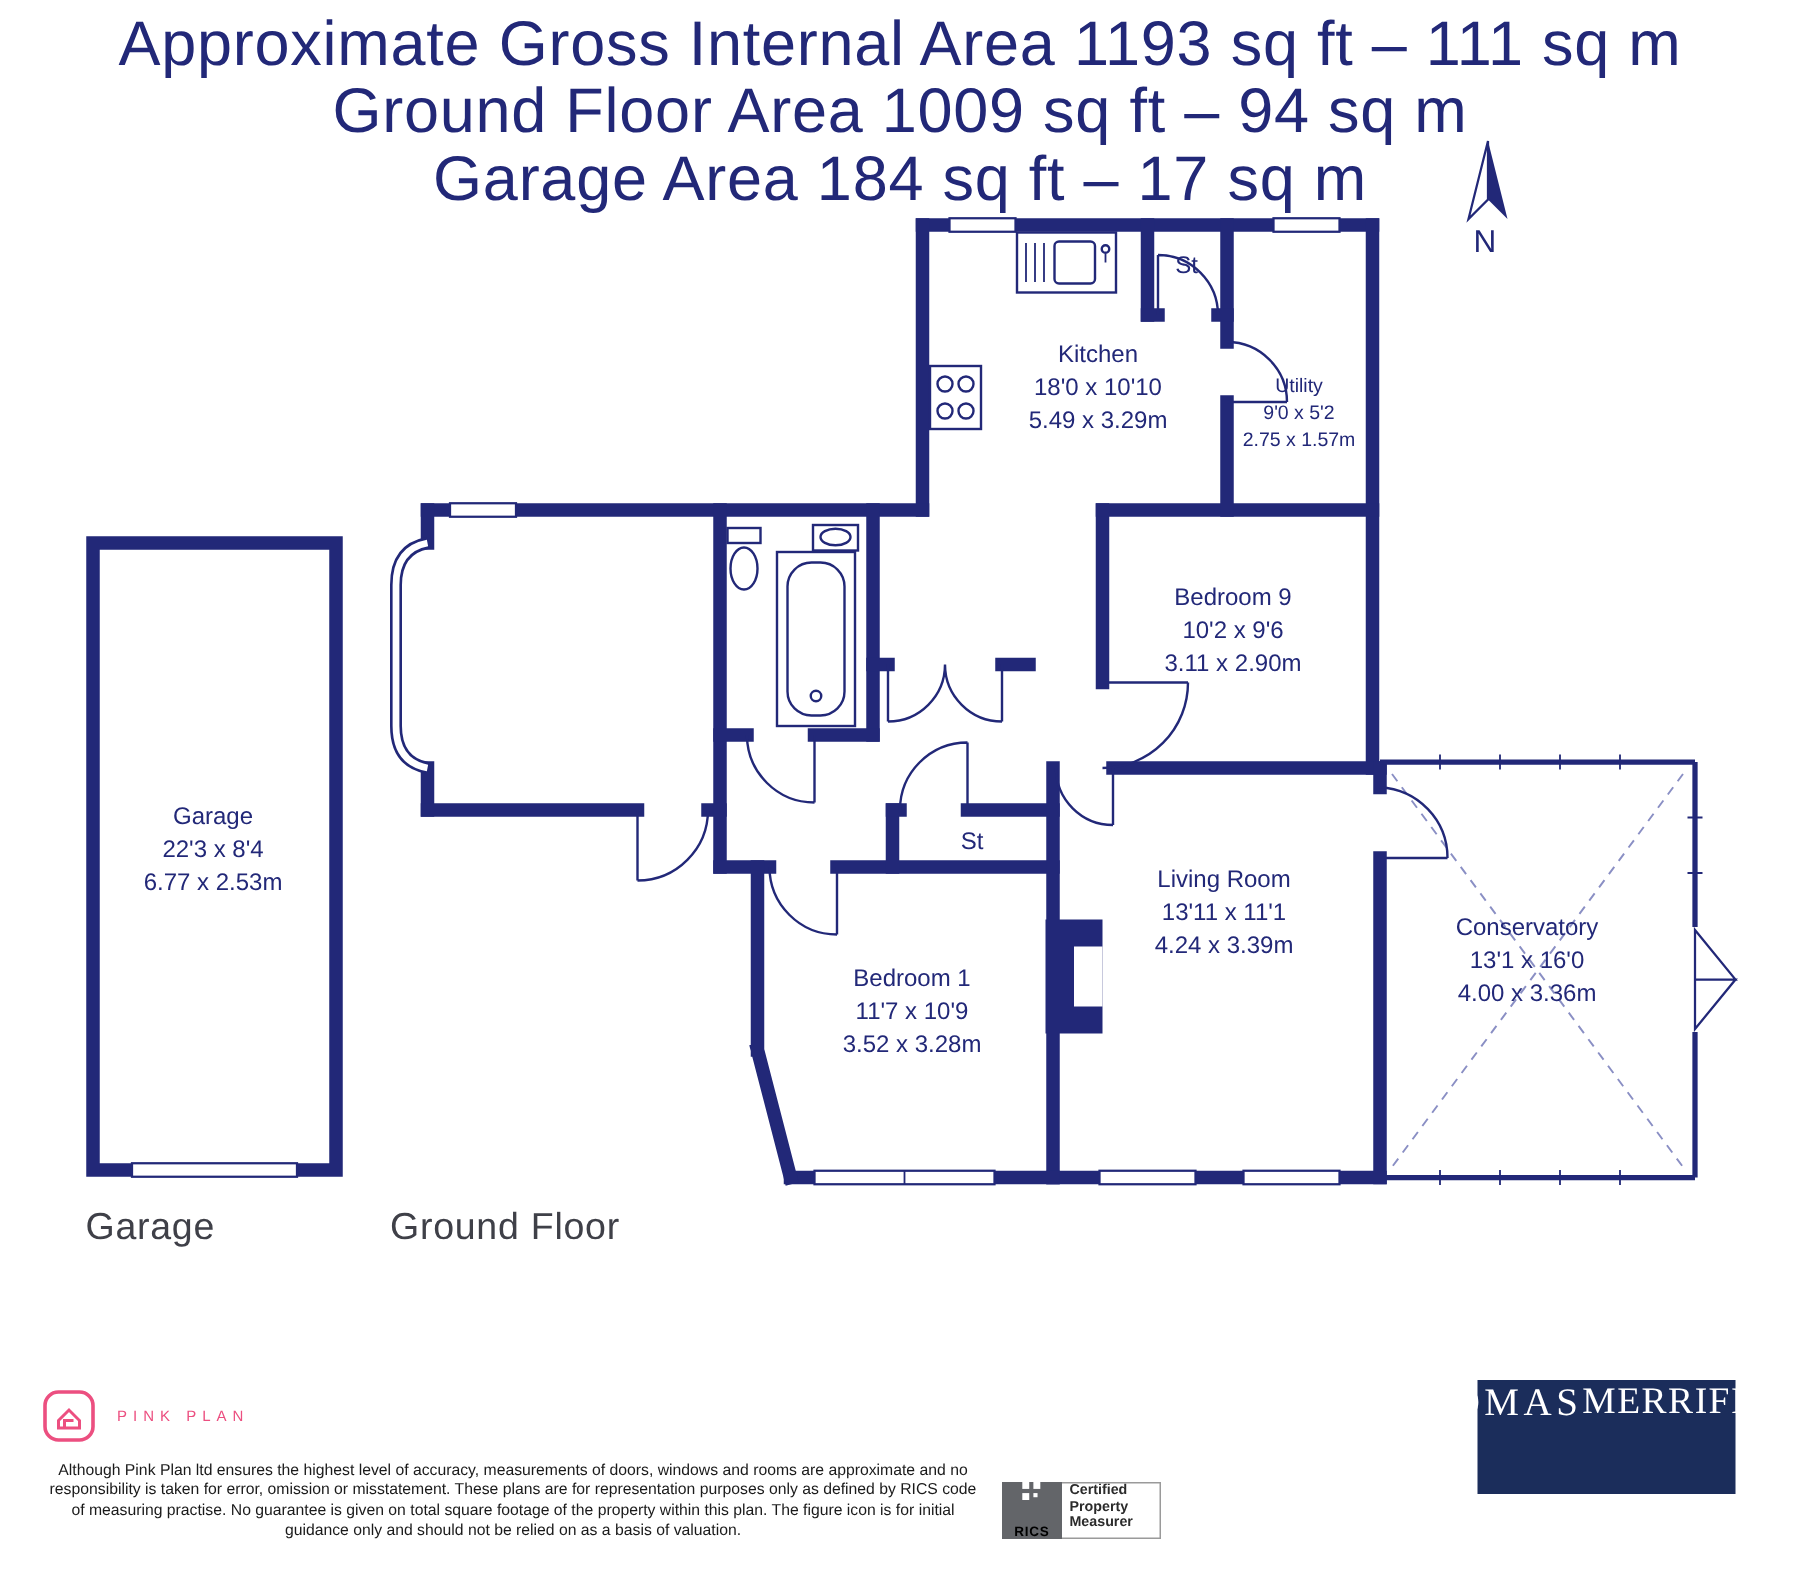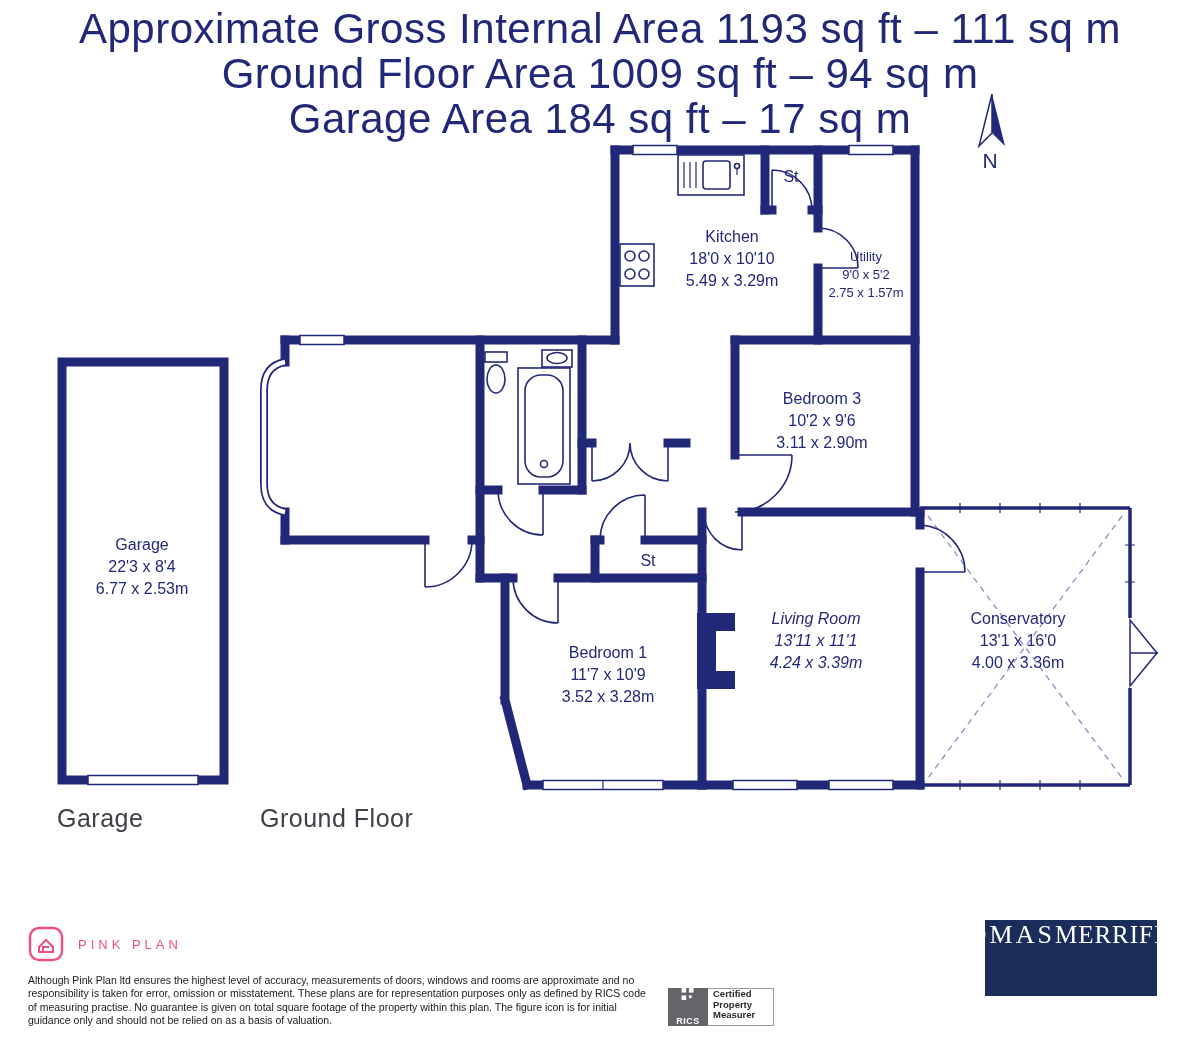--- a/index.html
+++ b/index.html
@@ -33,24 +33,24 @@
   
   .room-label{position:absolute;transform:translateX(-50%);text-align:center;color:var(--wall);
               font-size:16px;line-height:22px;white-space:nowrap;}
   .room-label.small{font-size:13px;line-height:18px;}
 
   
   .floor-label{position:absolute;color:var(--label_gray);font-size:25px;letter-spacing:.5px;}
 
   
   .brand{position:absolute;left:28px;top:926px;display:flex;align-items:center;gap:14px;}
-  .brand-text{color:var(--pink);font-size:13px;letter-spacing:4px;font-weight:500;}
-  .disclaimer{position:absolute;left:28px;top:974px;width:628px;font-size:10.5px;line-height:13.4px;color:#1a1a1a;}
+  .brand-text{color:var(--pink);font-size:10px;letter-spacing:4px;font-weight:500;}
+  .disclaimer{position:absolute;left:28px;top:974px;width:628px;font-size:10.5px;line-height:13.4px;color:#1a1a1a;text-align:center;}
   .rics{position:absolute;left:668px;top:988px;display:flex;}
-  .rics-dark{width:40px;height:38px;background:#636569;color:#ffffff;display:flex;flex-direction:column;
+  .rics-dark{width:40px;height:38px;background:#636569;color:#000000;display:flex;flex-direction:column;
              align-items:center;justify-content:center;gap:16px;}
   .rics-dark .rics-name{font-size:9px;font-weight:bold;letter-spacing:.5px;}
   .rics-light{width:66px;height:38px;border:1px solid #9a9a9a;border-left:none;display:flex;flex-direction:column;
               justify-content:flex-start;padding-left:5px;font-size:9.5px;font-weight:bold;color:#2b2b2b;line-height:10.5px;}
   .agent{position:absolute;left:985px;top:920px;width:172px;text-align:center;}
   .agent-box{width:172px;height:76px;background:var(--agent_navy);color:#fff;
              font-family:"Liberation Serif",serif;display:flex;justify-content:center;}
   .agent-box .l1{font-size:26px;letter-spacing:3px;line-height:30px;}
   .agent-box .l2{font-size:25px;letter-spacing:1px;line-height:30px;}
   .agent-tagline{margin-top:9px;color:var(--teal);font-size:13px;letter-spacing:5px;word-spacing:12px;}
@@ -185,30 +185,30 @@
     <div>Kitchen</div>
     <div>18'0 x 10'10</div>
     <div>5.49 x 3.29m</div>
   </div>
   <div class="room-label small" style="left:866px;top:248px;">
     <div>Utility</div>
     <div>9'0 x 5'2</div>
     <div>2.75 x 1.57m</div>
   </div>
   <div class="room-label" style="left:822px;top:388px;">
-    <div>Bedroom 3</div>
+    <div>Bedroom 9</div>
     <div>10'2 x 9'6</div>
     <div>3.11 x 2.90m</div>
   </div>
   <div class="room-label" style="left:608px;top:642px;">
     <div>Bedroom 1</div>
     <div>11'7 x 10'9</div>
     <div>3.52 x 3.28m</div>
   </div>
-  <div class="room-label" style="left:816px;top:608px;font-style:italic;">
+  <div class="room-label" style="left:816px;top:576px;">
     <div>Living Room</div>
     <div>13'11 x 11'1</div>
     <div>4.24 x 3.39m</div>
   </div>
   <div class="room-label" style="left:1018px;top:608px;">
     <div>Conservatory</div>
     <div>13'1 x 16'0</div>
     <div>4.00 x 3.36m</div>
   </div>
   <div class="room-label" style="left:142px;top:534px;">

